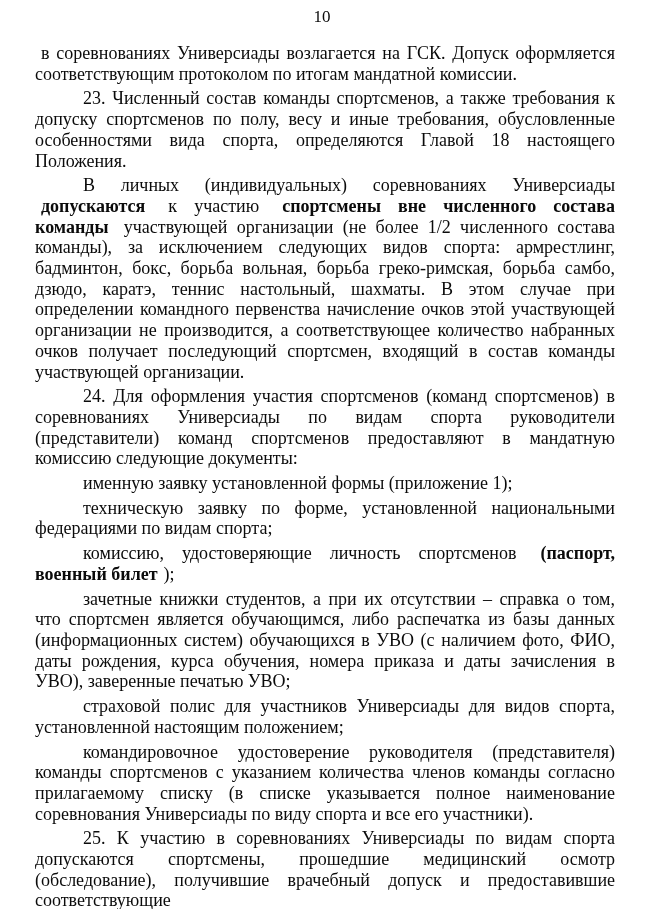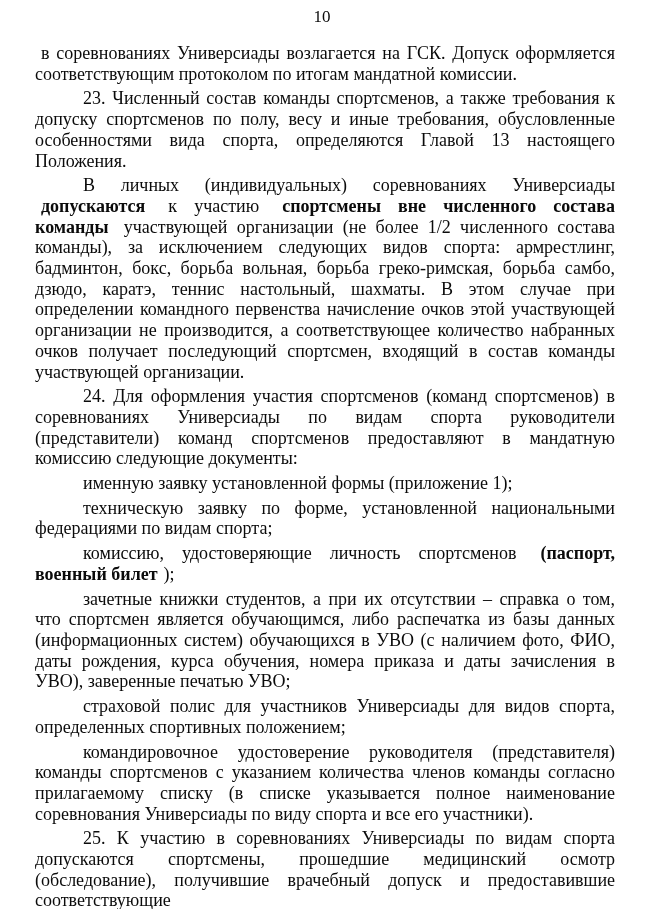--- a/index.html
+++ b/index.html
@@ -35,24 +35,24 @@
   .para.indent { text-indent: 42px; }
   .b { font-weight: bold; }
 </style>
 </head>
 <body>
 
 <div class="page">
   <div class="page-number">10</div>
   <div class="content">
       <p class="para"><span class="">в соревнованиях Универсиады возлагается на ГСК.  Допуск оформляется соответствующим протоколом по итогам мандатной комиссии.</span></p>
-      <p class="para indent"><span class="">23. Численный состав команды спортсменов, а также требования к допуску спортсменов по полу, весу и иные требования, обусловленные особенностями вида спорта, определяются Главой 13 настоящего Положения.</span></p>
+      <p class="para indent"><span class="">23. Численный состав команды спортсменов, а также требования к допуску спортсменов по полу, весу и иные требования, обусловленные особенностями вида спорта, определяются Главой 18 настоящего Положения.</span></p>
       <p class="para indent"><span class="">В личных (индивидуальных) соревнованиях Универсиады </span><span class="b">допускаются</span><span class=""> к участию </span><span class="b">спортсмены вне численного состава команды</span><span class=""> участвующей организации (не более 1/2 численного состава команды), за исключением следующих видов спорта: армрестлинг, бадминтон, бокс, борьба вольная, борьба греко-римская, борьба самбо, дзюдо, каратэ, теннис настольный, шахматы. В этом случае при определении командного первенства начисление очков этой участвующей организации не производится, а соответствующее количество набранных очков получает последующий спортсмен, входящий в состав команды участвующей организации.</span></p>
       <p class="para indent"><span class="">24. Для оформления участия спортсменов (команд спортсменов) в соревнованиях Универсиады по видам спорта руководители (представители) команд спортсменов предоставляют в мандатную комиссию следующие документы:</span></p>
       <p class="para indent"><span class="">именную заявку установленной формы (приложение 1);</span></p>
       <p class="para indent"><span class="">техническую заявку по форме, установленной национальными федерациями по видам спорта;</span></p>
       <p class="para indent"><span class="">комиссию, удостоверяющие личность спортсменов </span><span class="b">(паспорт, военный билет</span><span class="">);</span></p>
       <p class="para indent"><span class="">зачетные книжки студентов, а при их отсутствии – справка о том, что спортсмен является обучающимся, либо распечатка из базы данных (информационных систем) обучающихся в УВО (с наличием фото, ФИО, даты рождения, курса обучения, номера приказа и даты зачисления в УВО), заверенные печатью УВО;</span></p>
-      <p class="para indent"><span class="">страховой полис для участников Универсиады для видов спорта, определенных спортивных положением;</span></p>
+      <p class="para indent"><span class="">страховой полис для участников Универсиады для видов спорта, установленной настоящим положением;</span></p>
       <p class="para indent"><span class="">командировочное удостоверение руководителя (представителя) команды спортсменов с указанием количества членов команды согласно прилагаемому списку (в списке указывается полное наименование соревнования Универсиады по виду спорта и все его участники).</span></p>
       <p class="para indent"><span class="">25. К участию в соревнованиях Универсиады по видам спорта допускаются спортсмены, прошедшие медицинский осмотр (обследование), получившие врачебный допуск и предоставившие соответствующие</span></p>
     </div>
 </div>
 
 </body></html>

